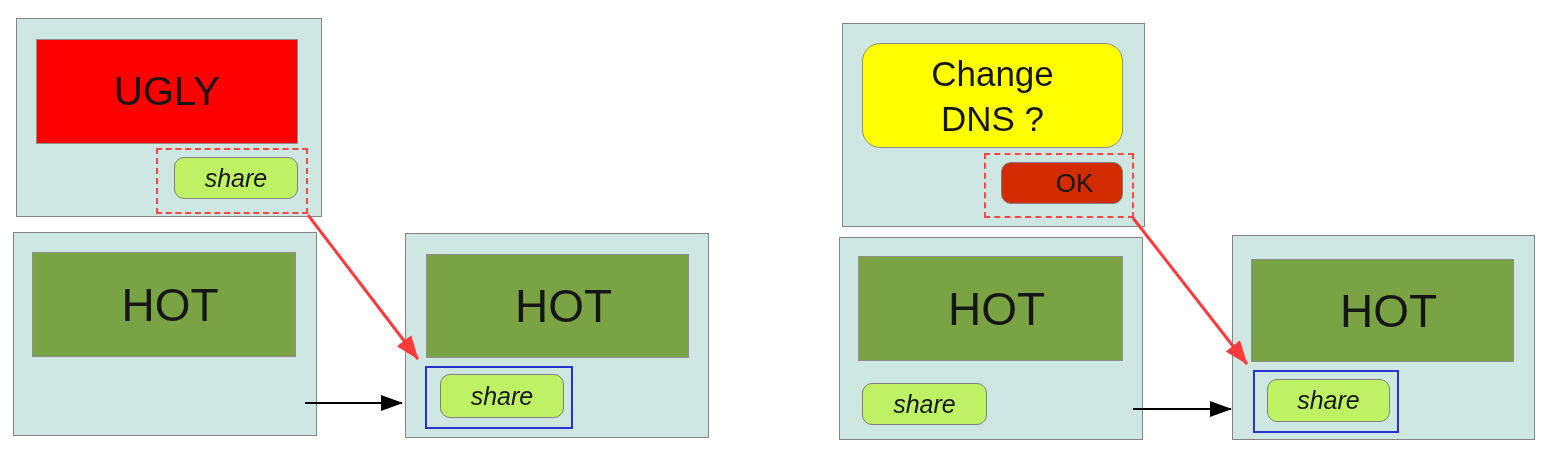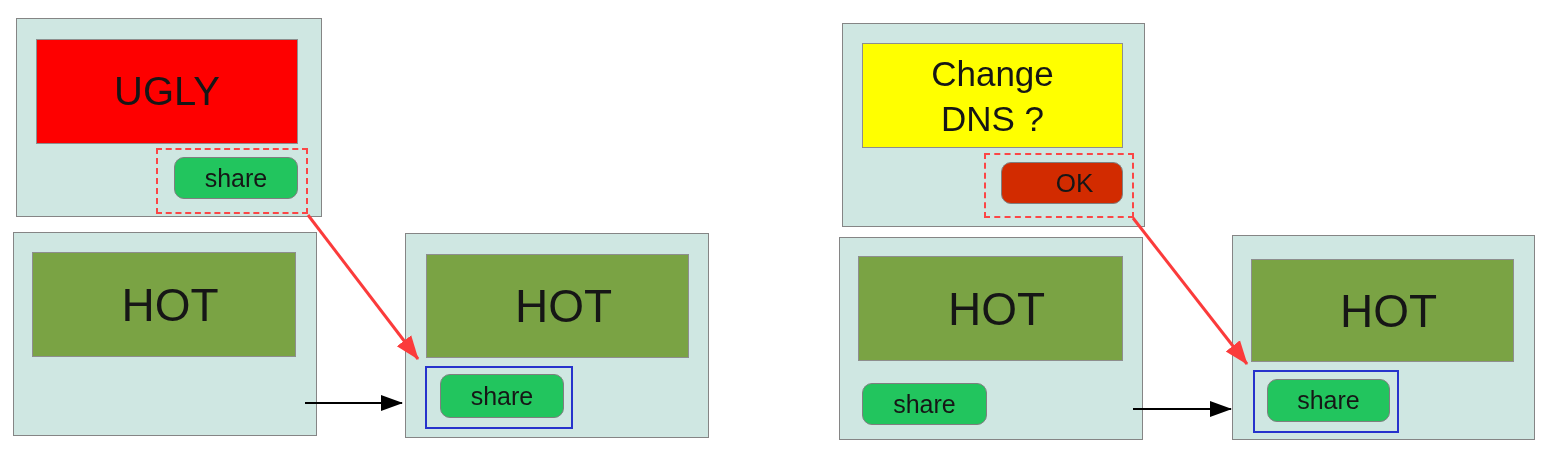--- a/index.html
+++ b/index.html
@@ -18,30 +18,30 @@
     border:1.5px solid #858585;
   }
   .content-box{
     position:absolute;
     border:1px solid #8e8e8e;
     display:flex;align-items:center;justify-content:center;
     text-align:center;
   }
   .box-red{background:#fe0000;font-size:40px;}
   .box-green{background:#7aa344;font-size:46px;padding-left:12px;}
-  .box-yellow{background:#ffff00;font-size:35px;line-height:45px;white-space:pre-line;}
+  .box-yellow{background:#ffff00;font-size:35px;line-height:45px;white-space:pre-line;border-radius:18px;}
   .btn{
     position:absolute;
     display:flex;align-items:center;justify-content:center;
     border:1.5px solid #7f7f7f;
     border-radius:10px;
     font-size:25px;
     cursor:default;
   }
-  .btn-share{background:#22c55e;}
+  .btn-share{background:#bef264;font-style:italic;}
   .btn-ok{background:#d22b00;font-size:26px;padding-left:25px;}
   .dashed-highlight{
     position:absolute;
     border:2px dashed #fb4646;
     background:transparent;
   }
   .focus-outline{
     position:absolute;
     border:2px solid #2633cc;
     background:transparent;

